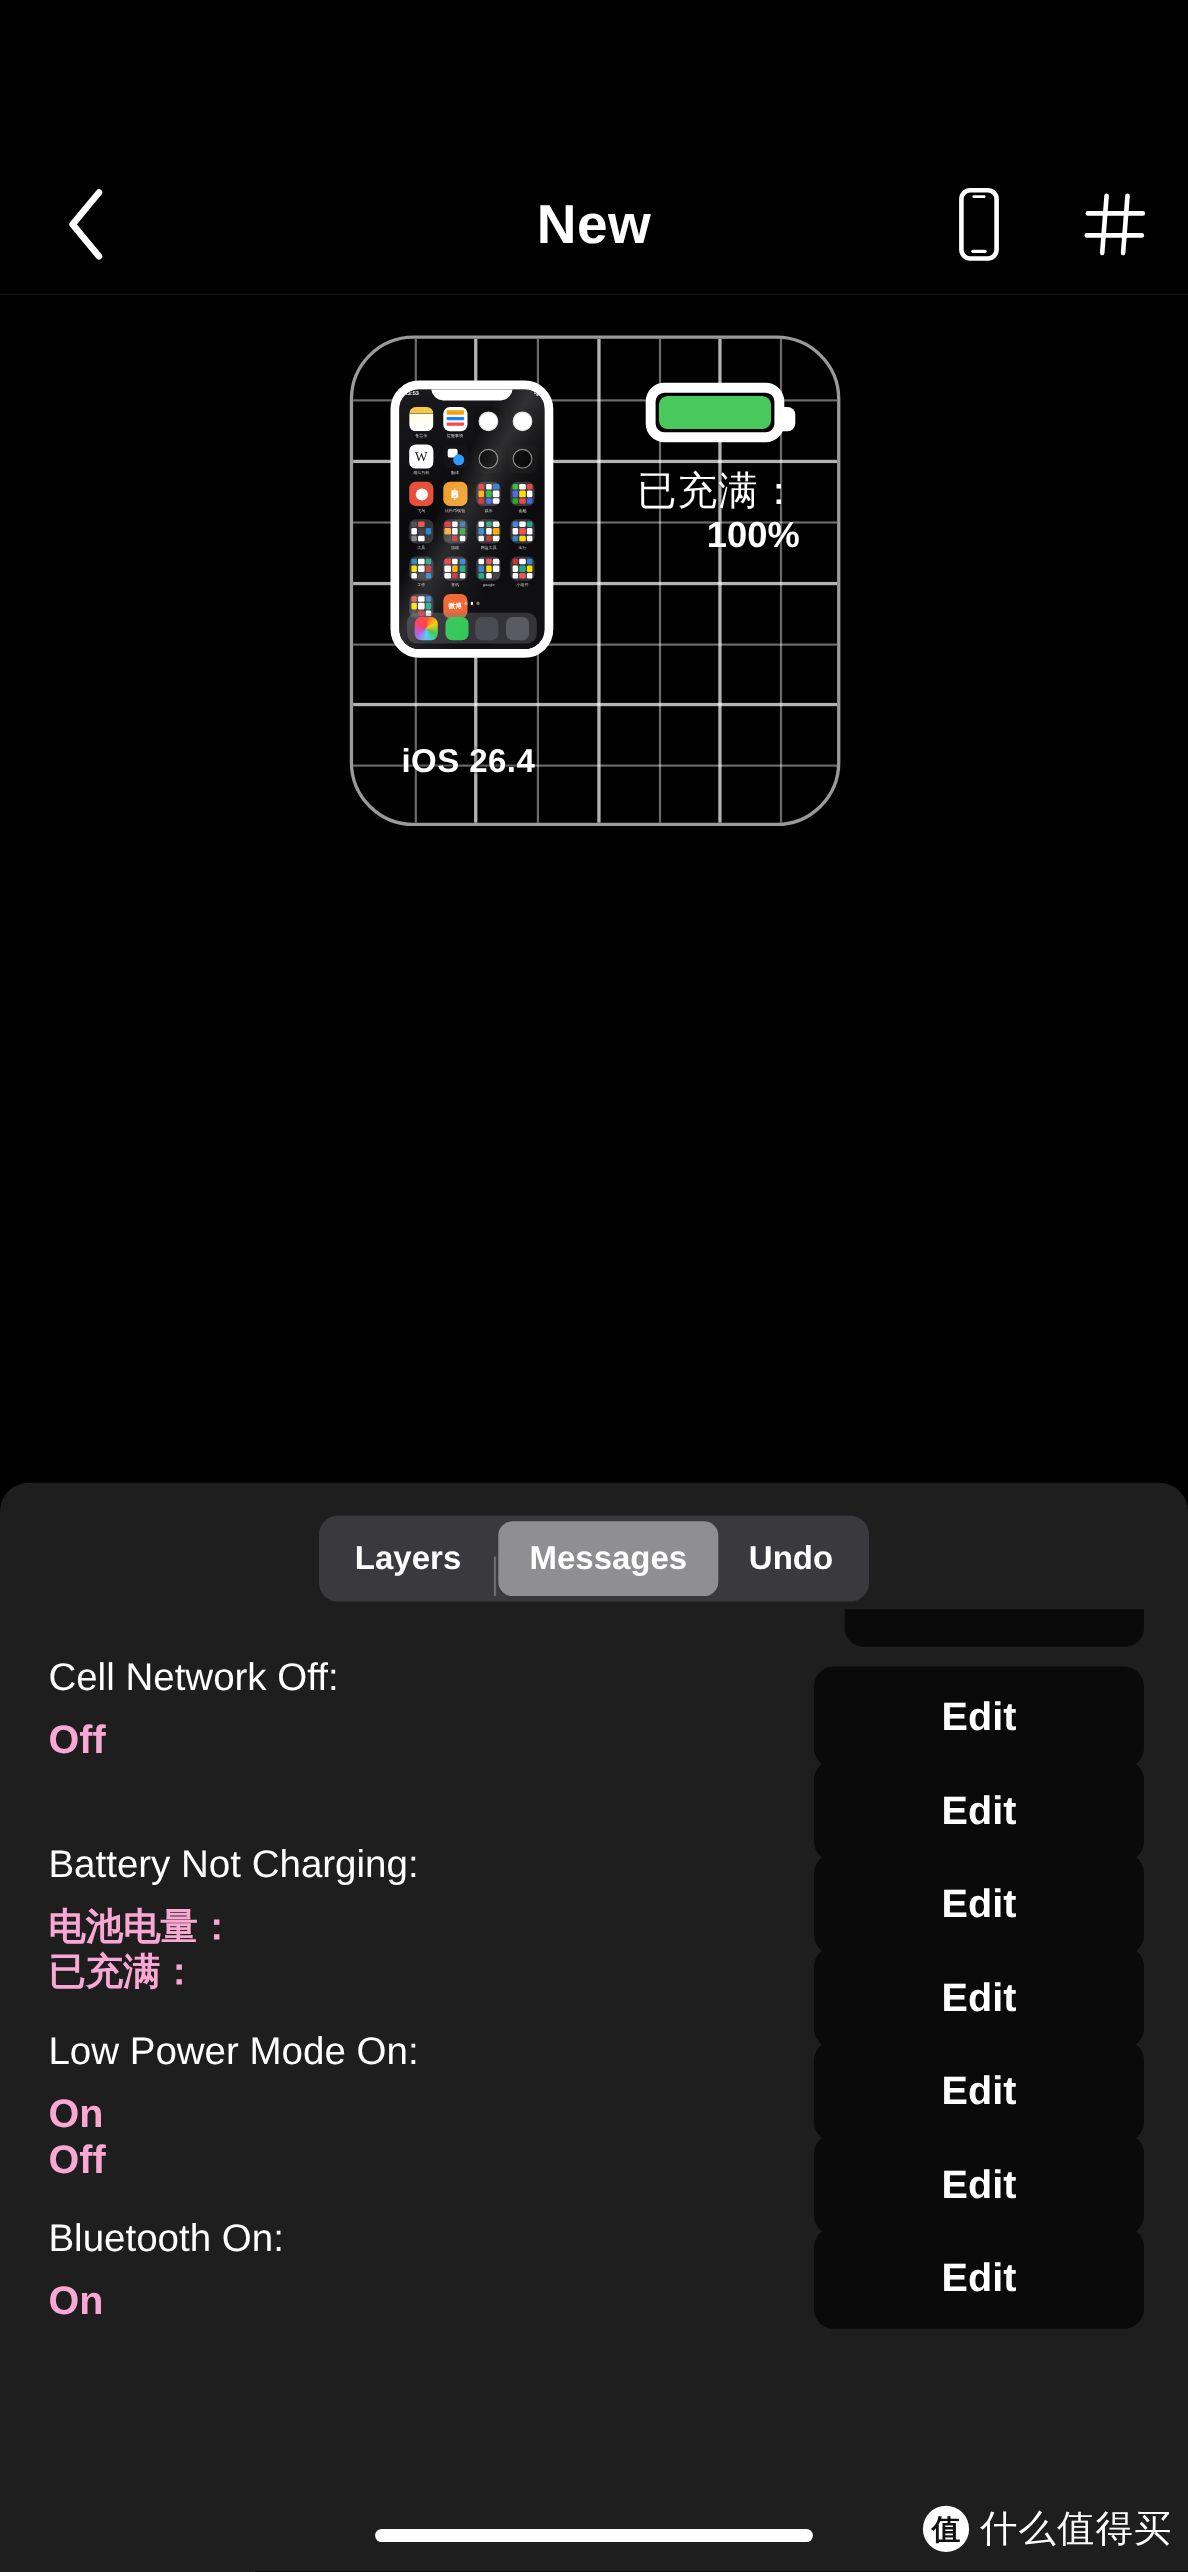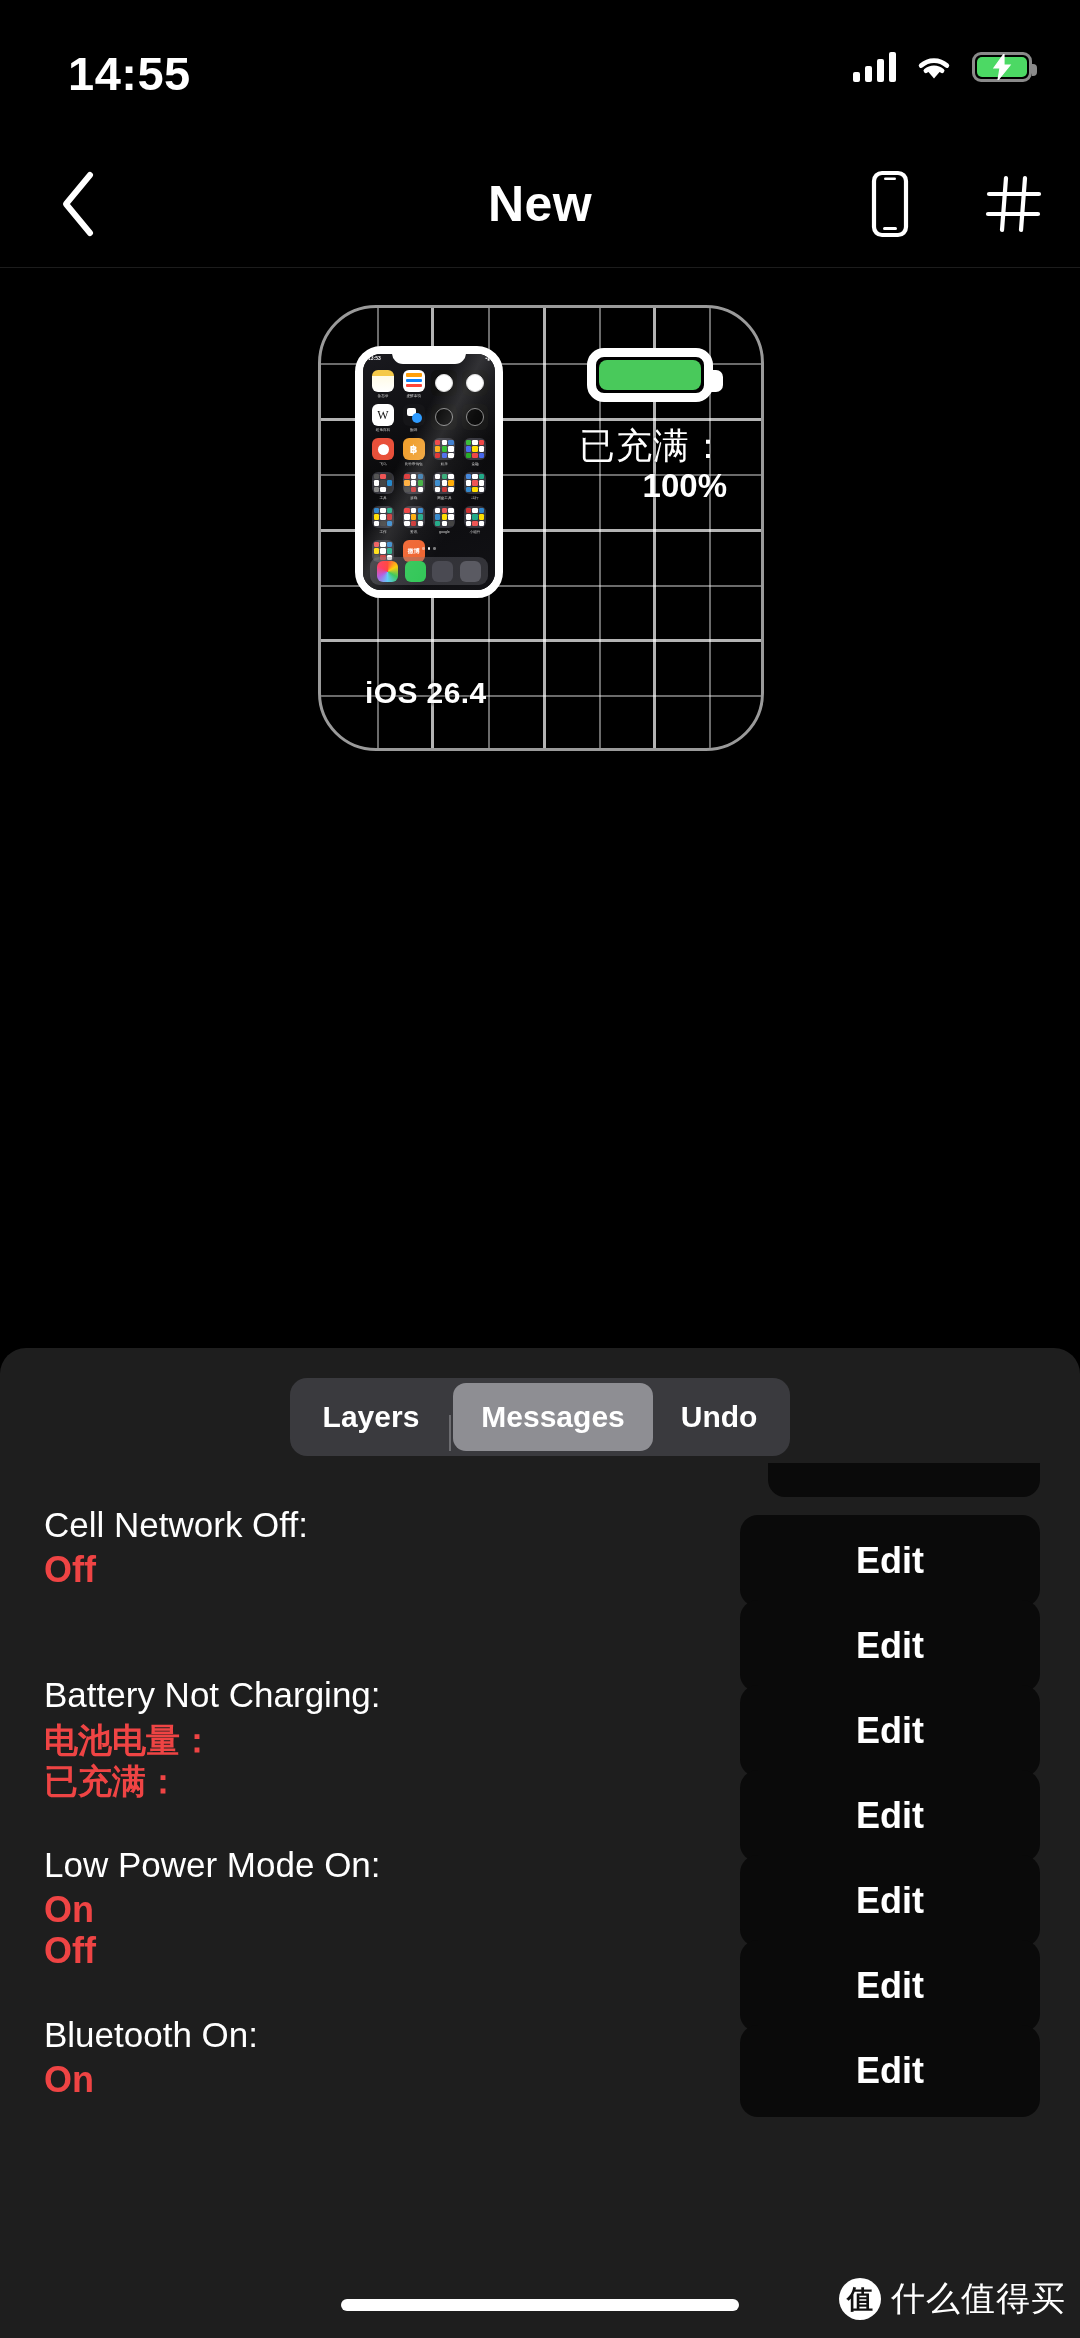--- a/index.html
+++ b/index.html
@@ -148,21 +148,21 @@
   .list{ position:absolute; left:0; top:115px; width:1080px; bottom:0; overflow:hidden; }
   .clip-row{ position:absolute; top:-54px; left:0; width:1080px; height:104px; }
   .clip-row .lbl{ position:absolute; left:44px; top:20px; font-size:34px; color:#fff; }
   .clip-row .edit{
     position:absolute; right:40px; top:-4px; width:272px; height:92px;
     background:#0a0a0a; border-radius:17px;
   }
   .row{ position:absolute; left:0; width:1080px; height:128px; }
   .row .texts{ position:absolute; left:44px; top:2px; }
   .row .t1{ font-size:35px; color:#fff; line-height:44px; white-space:nowrap; }
-  .row .t2{ font-size:36px; color:#ef4444; font-weight:700; line-height:46px; white-space:nowrap; }
+  .row .t2{ font-size:36px; color:#f9a8d4; font-weight:700; line-height:46px; white-space:nowrap;margin-top:12px; }
   .row .t2.cjk{ font-weight:700; font-size:34px; }
   .edit-btn{
     position:absolute; right:40px; top:14px; width:300px; height:92px;
     background:#0a0a0a; border-radius:18px;
     display:flex; align-items:center; justify-content:center;
     font-size:36px; font-weight:700; color:#fff;
   }
 
   
   .home-ind{
@@ -179,43 +179,20 @@
     display:flex; align-items:center; justify-content:center;
     font-size:26px; font-weight:700; font-family:"DejaVu Sans",sans-serif;
   }
   .wm-text{ font-size:34px; color:#fff; letter-spacing:1px; }
 </style>
 </head>
 <body>
 
 <div id="app">
 
-  <div class="statusbar">
-    <div class="sb-time">14:55</div>
-    <div class="sb-right">
-      <div class="sig">
-          <i></i>
-          <i></i>
-          <i></i>
-          <i></i>
-        </div>
-      <svg class="wifi" viewBox="0 0 40 30">
-        <path d="M20 27 L13.5 19.5 A9.5 9.5 0 0 1 26.5 19.5 Z" fill="#fff"></path>
-        <path d="M6.5 13.5 A20 20 0 0 1 33.5 13.5" stroke="#fff" stroke-width="5" fill="none" stroke-linecap="round"></path>
-        <path d="M11.5 19 A13 13 0 0 1 28.5 19" stroke="#fff" stroke-width="5" fill="none" stroke-linecap="round"></path>
-      </svg>
-      <div class="batt">
-        <div class="fill"></div>
-        <div class="nub"></div>
-        <svg width="20" height="26" viewBox="0 0 20 26">
-            <path d="M12 0 L2 14 h6 l-2 12 L18 11 h-6 z" fill="#fff" stroke="#fff" stroke-width="1.2"></path>
-          </svg>
-      </div>
-    </div>
-  </div>
 
   <div class="navbar">
     <div class="nav-back">
       <svg width="44" height="70" viewBox="0 0 44 70">
         <polyline points="32,6 8,35 32,64" fill="none" stroke="#fff" stroke-width="6" stroke-linecap="round" stroke-linejoin="round"></polyline>
       </svg>
     </div>
     <div class="nav-title">New</div>
     <div class="nav-phone">
       <svg width="40" height="68" viewBox="0 0 40 68">

